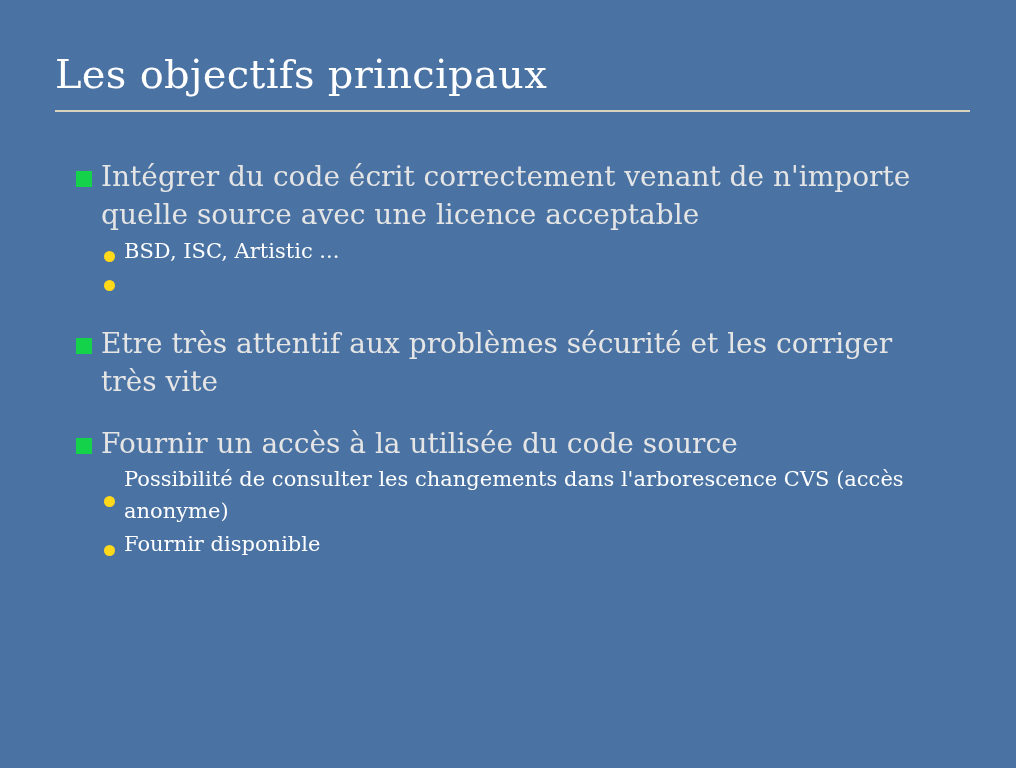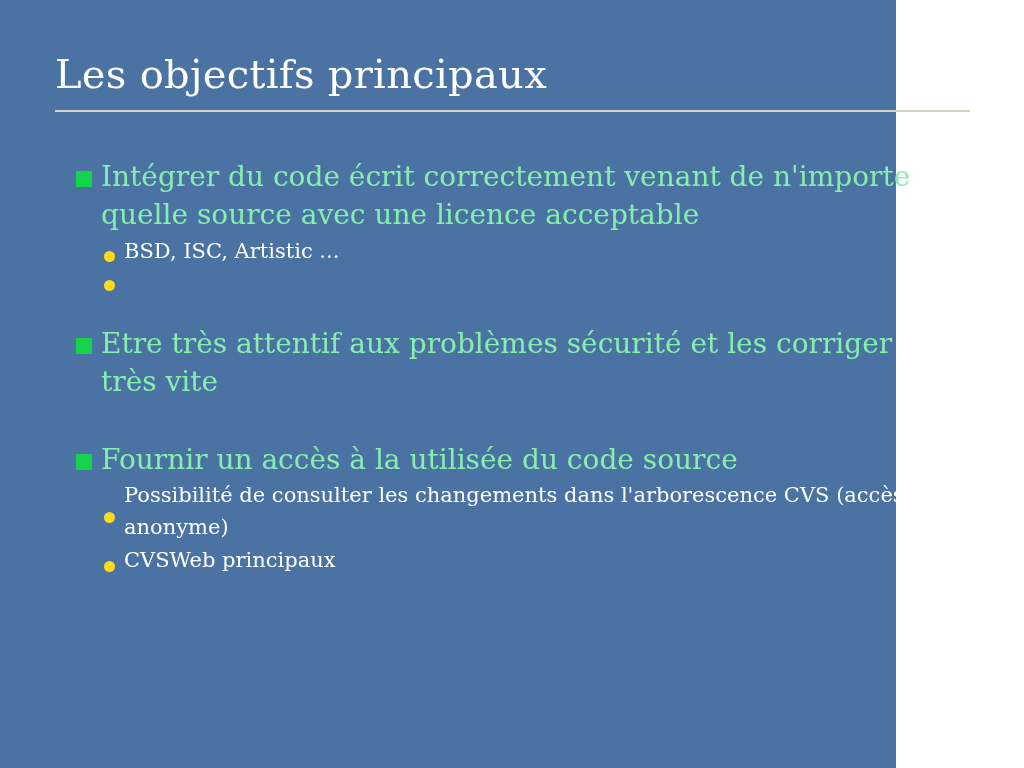--- a/index.html
+++ b/index.html
@@ -7,21 +7,21 @@
     padding: 0;
   }
   body {
     width: 1024px;
     height: 768px;
     overflow: hidden;
     font-family: "DejaVu Serif", serif;
   }
   .slide {
     position: relative;
-    width: 896px;
+    width: 1016px;
     height: 768px;
     background: #4a73a3;
     box-sizing: border-box;
   }
   .title-block {
     position: absolute;
     left: 55px;
     top: 52px;
     width: 915px;
   }
@@ -58,21 +58,21 @@
     width: 16px;
     height: 16px;
     background: #15d24b;
     margin-top: 13px;
     margin-right: 9px;
     flex: 0 0 auto;
   }
   .lvl1-text {
     font-family: "DejaVu Serif", serif;
     font-size: 28px;
-    color: #86efac;
+    color: #e5e5e5;
     line-height: 1.35;
     max-width: 845px;
   }
   .lvl2 {
     display: flex;
     align-items: center;
     margin-left: 28px;
     margin-top: 2px;
   }
   .bullet2 {
@@ -85,21 +85,21 @@
     flex: 0 0 auto;
   }
   .lvl2-text {
     font-family: "DejaVu Serif", serif;
     font-size: 21px;
     color: #ffffff;
     line-height: 1.5;
     max-width: 790px;
   }
   .g1 { margin-bottom: 34px; }
-  .g2 { margin-bottom: 40px; }
+  .g2 { margin-bottom: 24px; }
 </style>
 </head>
 <body>
 
 <div class="slide">
 
   <div class="title-block">
     <div class="slide-title">Les objectifs principaux</div>
     <div class="title-rule"></div>
   </div>
@@ -131,18 +131,18 @@
       <div class="lvl1">
         <span class="bullet1"></span>
         <span class="lvl1-text">Fournir un accès à la utilisée du code source</span>
       </div>
       <div class="lvl2">
         <span class="bullet2"></span>
         <span class="lvl2-text">Possibilité de consulter les changements dans l'arborescence CVS (accès anonyme)</span>
       </div>
       <div class="lvl2">
         <span class="bullet2"></span>
-        <span class="lvl2-text">CVSWeb principaux</span>
+        <span class="lvl2-text">Fournir disponible</span>
       </div>
     </div>
 
   </div>
 </div>
 
 </body></html>

